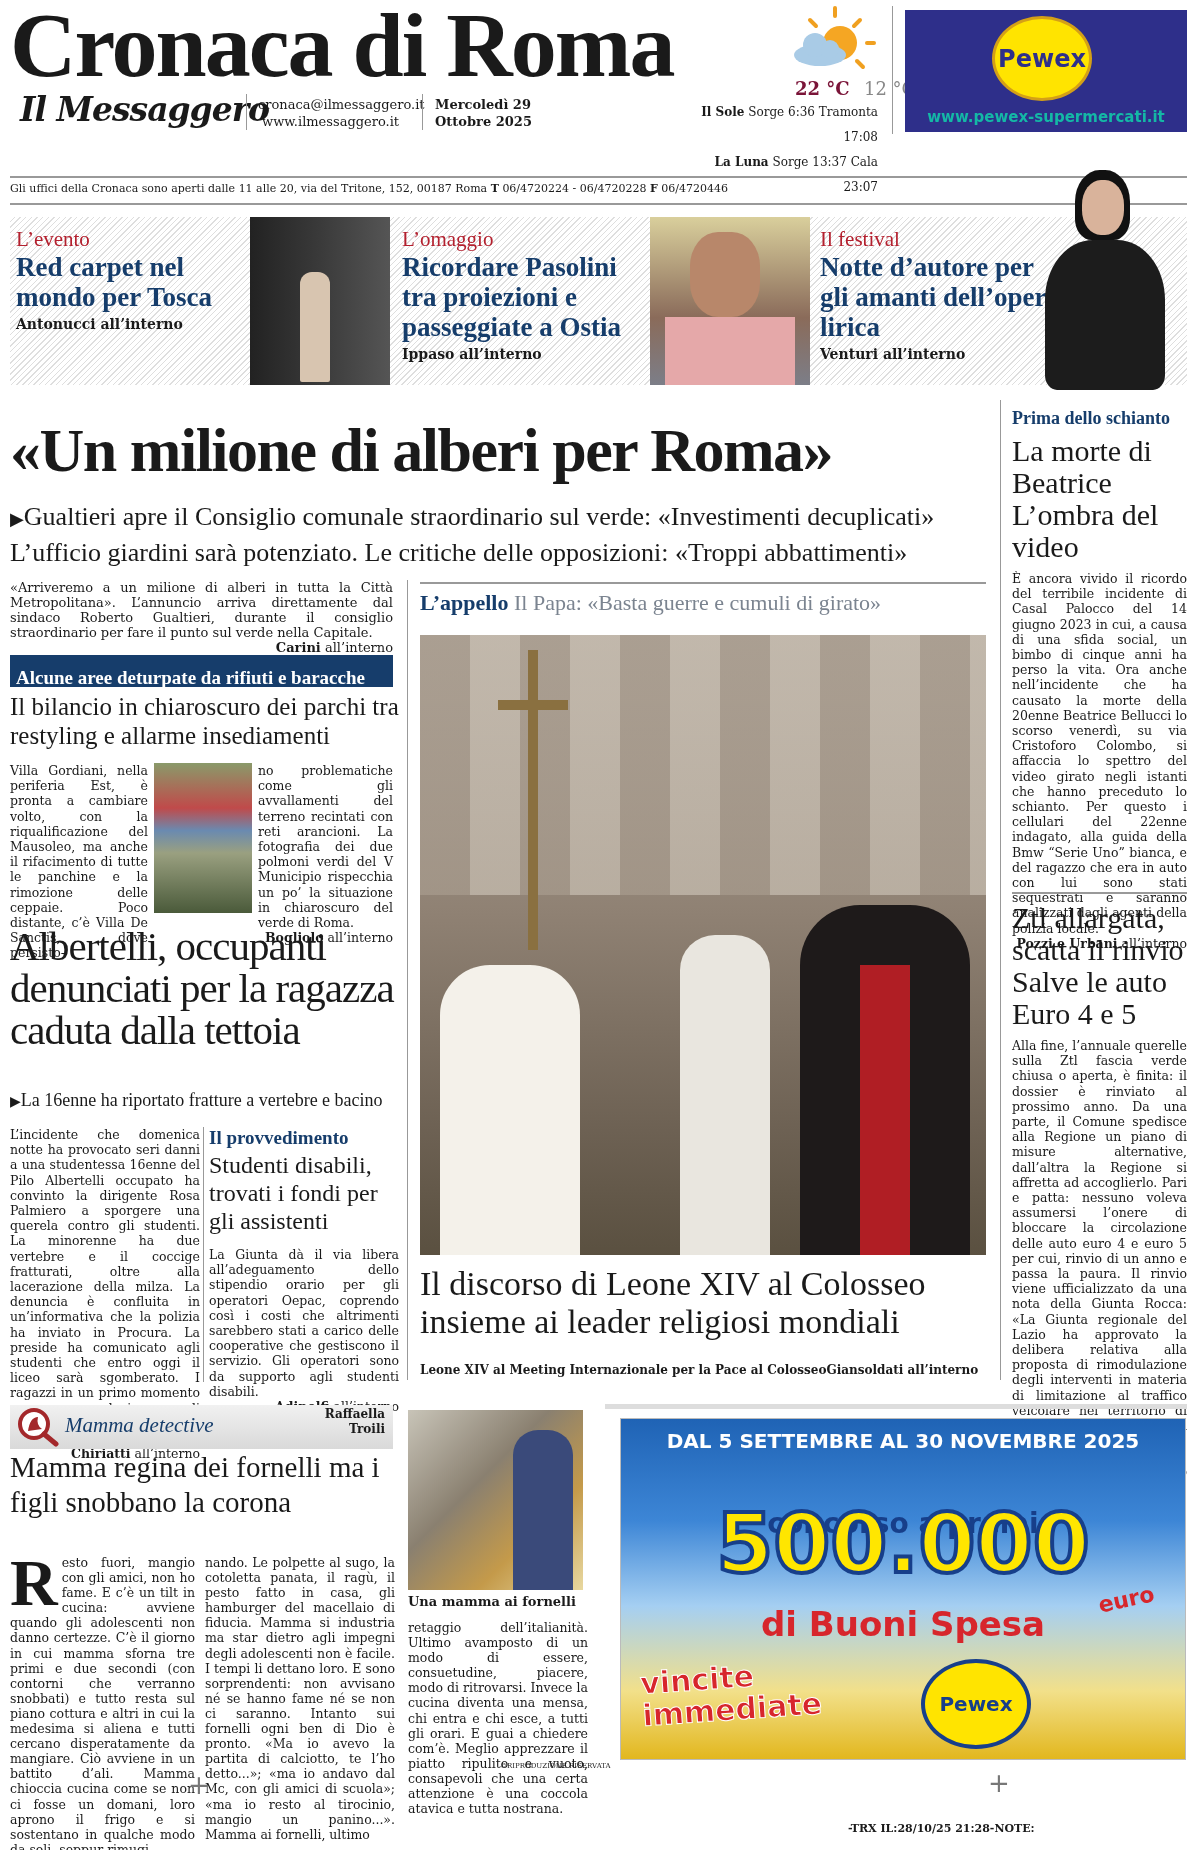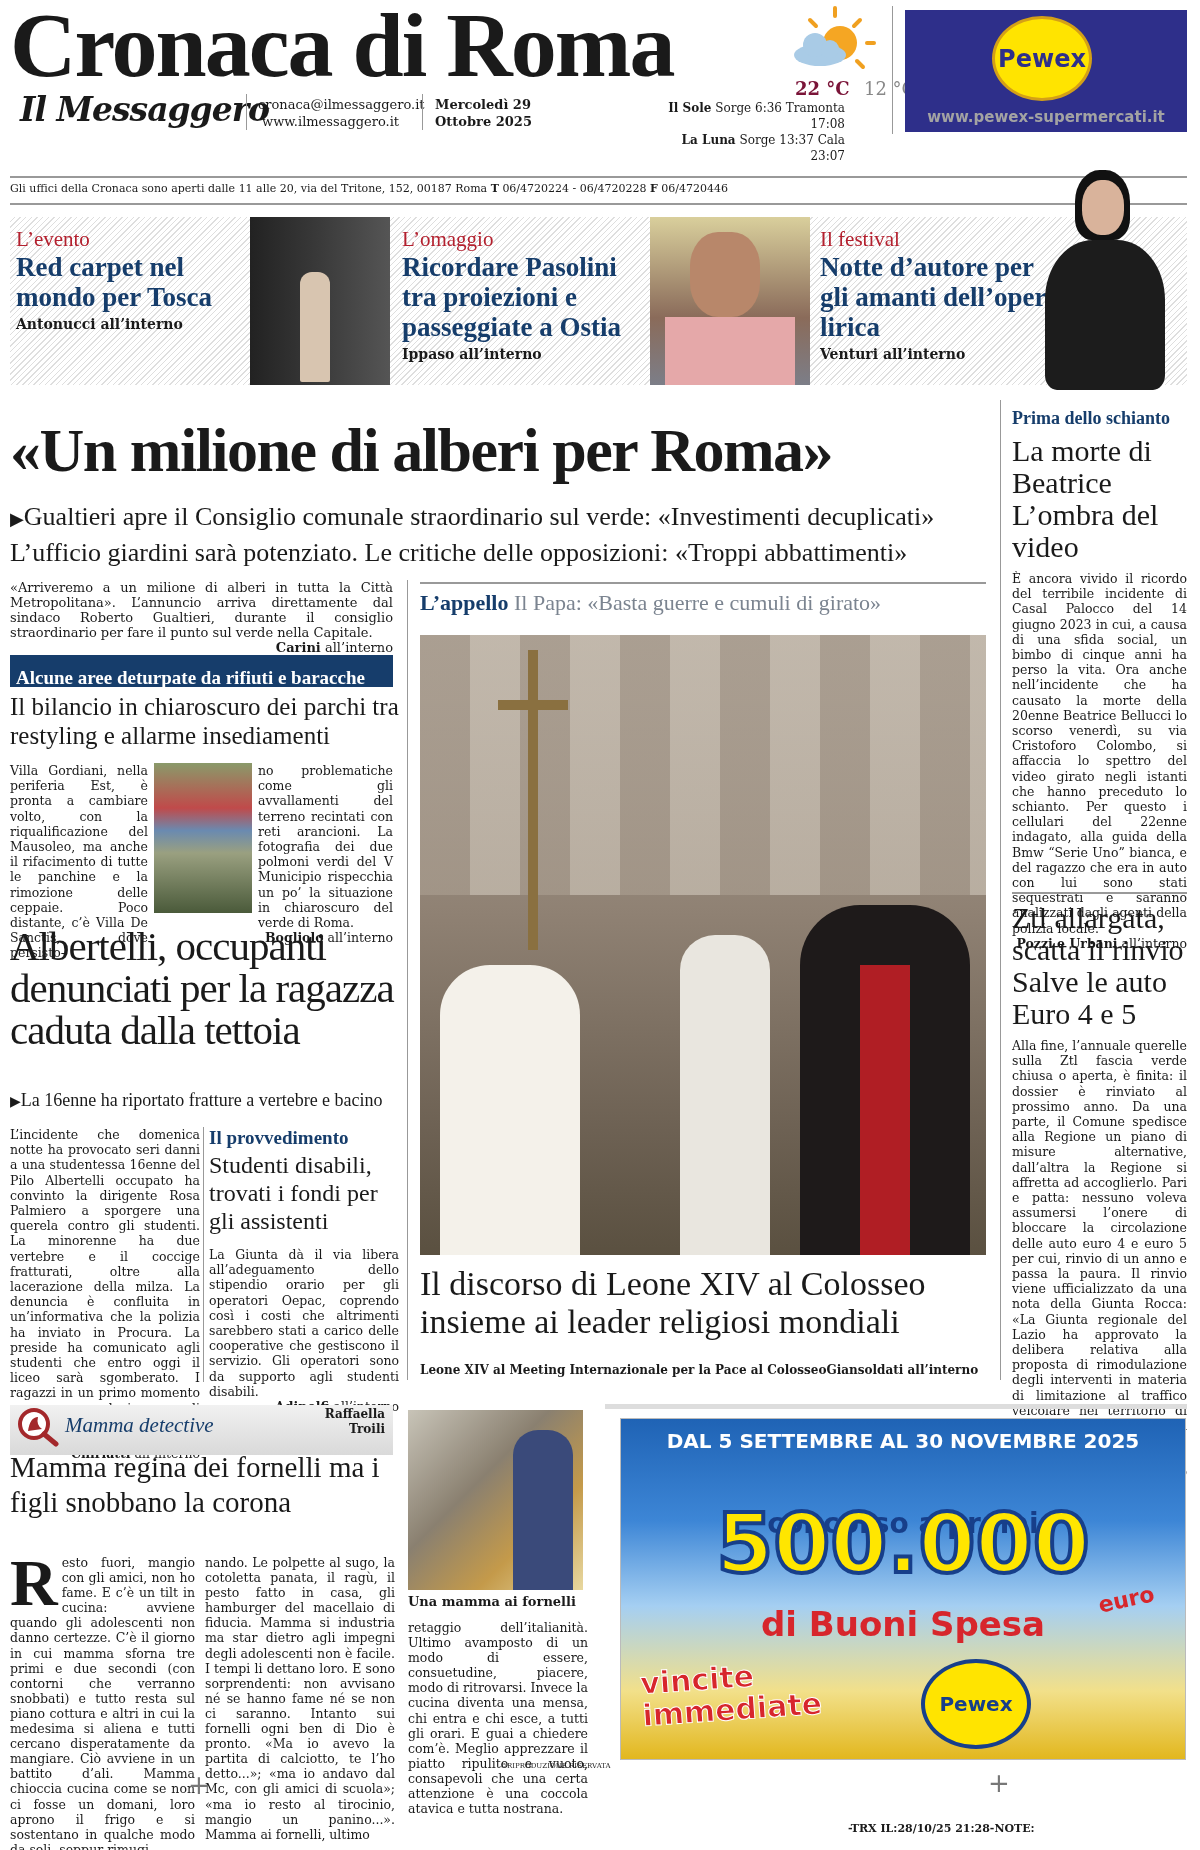--- a/index.html
+++ b/index.html
@@ -13,25 +13,25 @@
   .byline b { font-weight: bold; }
 
   
   .mast-title { left: 10px; top: -8px; font-size: 92px; font-weight: bold; letter-spacing: -2px; font-family: "Liberation Serif", serif; }
   .logo-messaggero { left: 20px; top: 90px; font-size: 33px; font-weight: bold; font-family: "DejaVu Serif", serif; letter-spacing: -1px; font-style: italic; }
   .vsep { width: 1px; background: #999; }
   .contact { left: 258px; top: 96px; font-size: 13px; line-height: 17px; }
   .date { left: 435px; top: 96px; font-size: 13px; font-weight: bold; line-height: 17px; }
   .weather-icon { left: 785px; top: 5px; width: 95px; height: 65px; }
   .temps { left: 795px; top: 78px; font-size: 18px; font-weight: bold; }
-  .sun-moon { left: 667px; top: 100px; font-size: 12px; line-height: 16px; text-align: right; width: 178px; }
+  .sun-moon { left: 700px; top: 100px; font-size: 12px; line-height: 25px; text-align: right; width: 178px; }
   .pewex-top { left: 905px; top: 10px; width: 282px; height: 122px; background: #2e2f8a; }
   .pewex-circle { left: 87px; top: 6px; width: 100px; height: 85px; border-radius: 50%; background: #ffe400; border: 3px solid #d4a017; display: flex; align-items: center; justify-content: center; }
   .pewex-circle span { font-size: 24px; font-weight: bold; color: #2e2f8a; font-family: "DejaVu Sans", sans-serif; }
-  .pewex-url { left: 0; bottom: 6px; width: 100%; text-align: center; color: #a3a3a3; font-size: 15px; font-weight: bold; font-family: "DejaVu Sans", sans-serif; }
+  .pewex-url { left: 0; bottom: 6px; width: 100%; text-align: center; color: #14b8a6; font-size: 15px; font-weight: bold; font-family: "DejaVu Sans", sans-serif; }
 
   .infobar { left: 10px; top: 182px; width: 1177px; font-size: 11px; }
 
   
   .teaser-strip { left: 10px; top: 217px; width: 1177px; height: 168px; }
   .teaser { position: absolute; top: 0; }
   .teaser .kicker { font-size: 21px; font-family: "Liberation Serif", serif; }
   .teaser .head { font-size: 27px; font-weight: bold; line-height: 30px; font-family: "Liberation Serif", serif; color: #163d6b; }
   .teaser .by { font-size: 14px; font-weight: bold; margin-top: 4px; }
   .photo { position: absolute; background: #444; }
@@ -48,21 +48,21 @@
   .alb-head { left: 10px; top: 925px; width: 390px; font-size: 41px; line-height: 42px; font-family: "Liberation Serif", serif; letter-spacing: -1px; }
   .alb-sub { left: 10px; top: 1090px; font-size: 18px; white-space: nowrap; font-family: "Liberation Serif", serif; }
 
   .papa-kicker { left: 420px; top: 590px; font-size: 22px; font-family: "Liberation Serif", serif; white-space: nowrap; }
   .papa-photo { left: 420px; top: 635px; width: 566px; height: 620px; background: linear-gradient(#b0a59a, #8f8173 45%, #6d6153 80%, #5a5040); overflow: hidden; }
   .papa-head { left: 420px; top: 1265px; width: 570px; font-size: 34px; line-height: 38px; font-family: "Liberation Serif", serif; }
   .papa-caption { left: 420px; top: 1363px; width: 566px; font-size: 12px; font-weight: bold; display: flex; }
 
   .rcol { left: 1012px; width: 175px; }
 
-  .md-bar { left: 10px; top: 1405px; width: 383px; height: 50px; background: linear-gradient(#f1f1f1,#d9d9d9); }
+  .md-bar { left: 10px; top: 1405px; width: 383px; height: 44px; background: linear-gradient(#f1f1f1,#d9d9d9); }
   .md-head { left: 10px; top: 1450px; width: 390px; font-size: 29px; line-height: 35px; font-family: "Liberation Serif", serif; }
   .md-col { font-size: 12.5px; line-height: 15.1px; }
   .dropcap { float: left; font-size: 66px; line-height: 56px; font-weight: bold; margin-right: 4px; font-family: "Liberation Serif", serif; }
 
   .ad { left: 620px; top: 1418px; width: 566px; height: 342px; background: linear-gradient(#1f63b5, #3d86d6 30%, #a5cff2 55%, #f2e08a 80%, #e2b71e); overflow: hidden; border: 1px solid #bbb; }
   .crosshair { font-size: 26px; color: #777; font-family: "DejaVu Sans", sans-serif; }
   .footer-code { left: 848px; top: 1822px; font-size: 11px; font-weight: bold; }
 </style>
 </head>
 <body>

